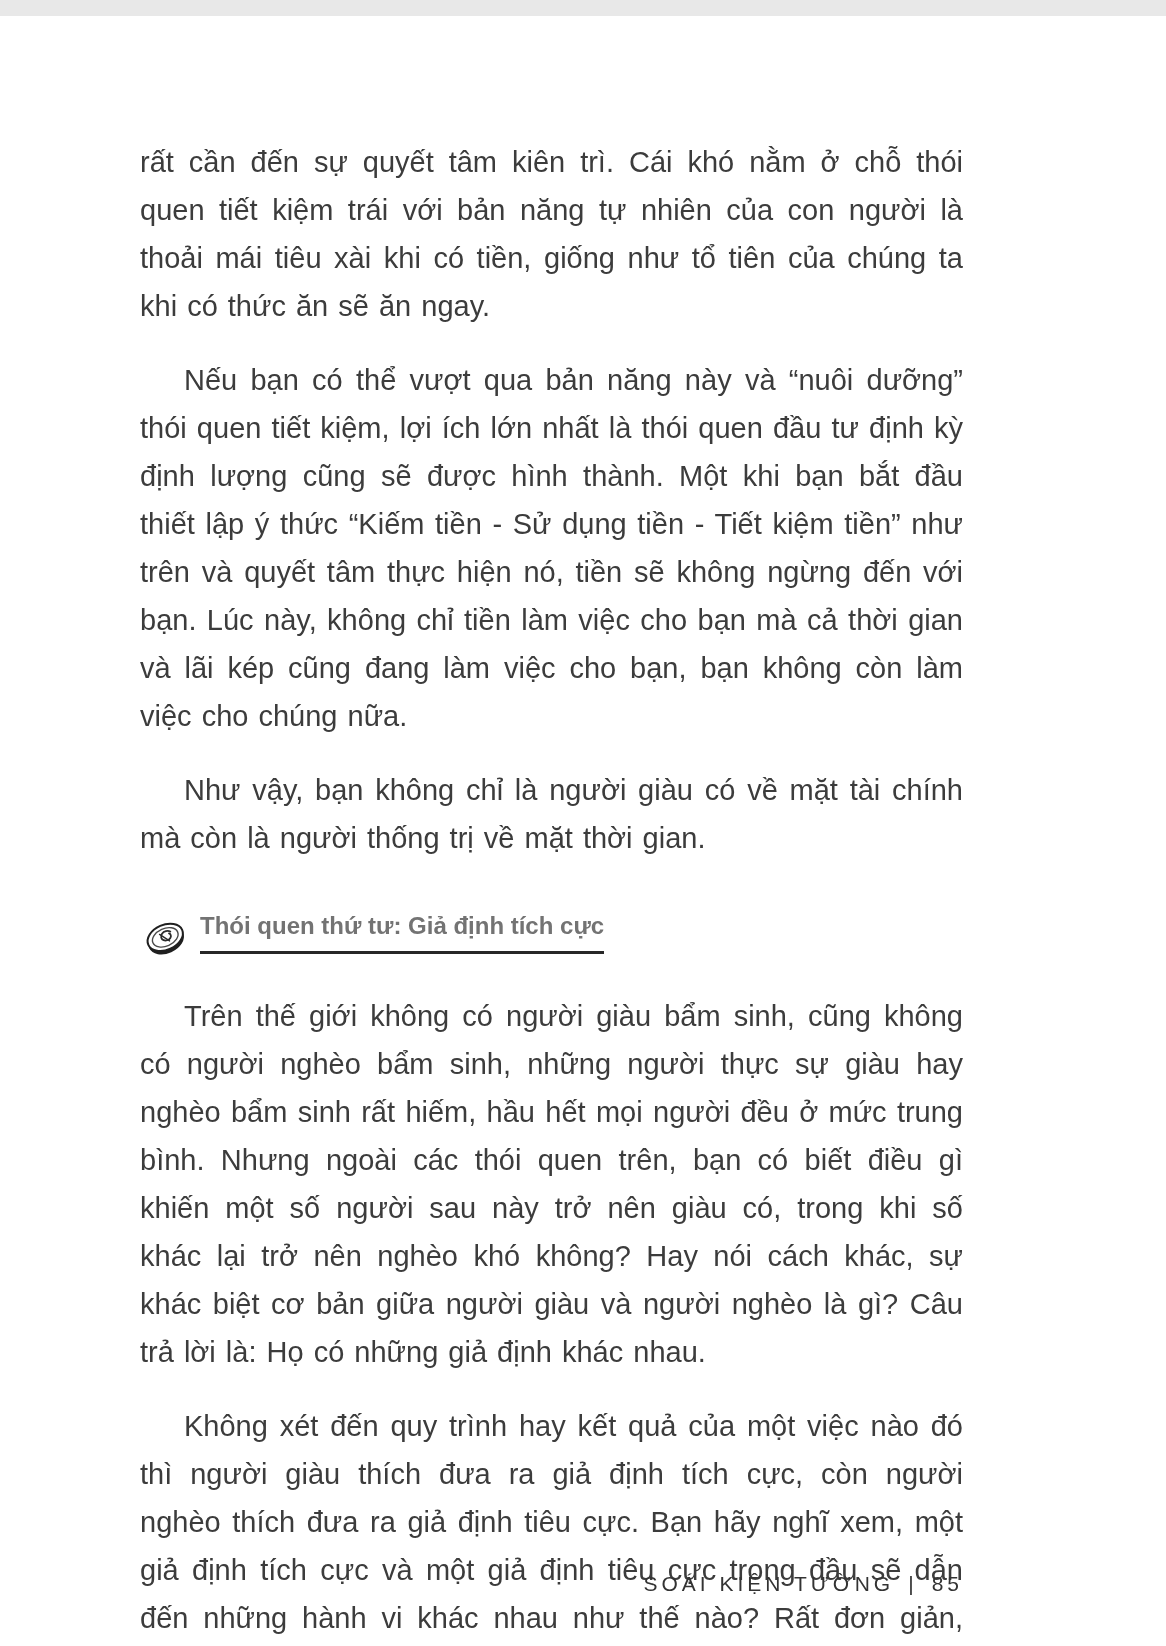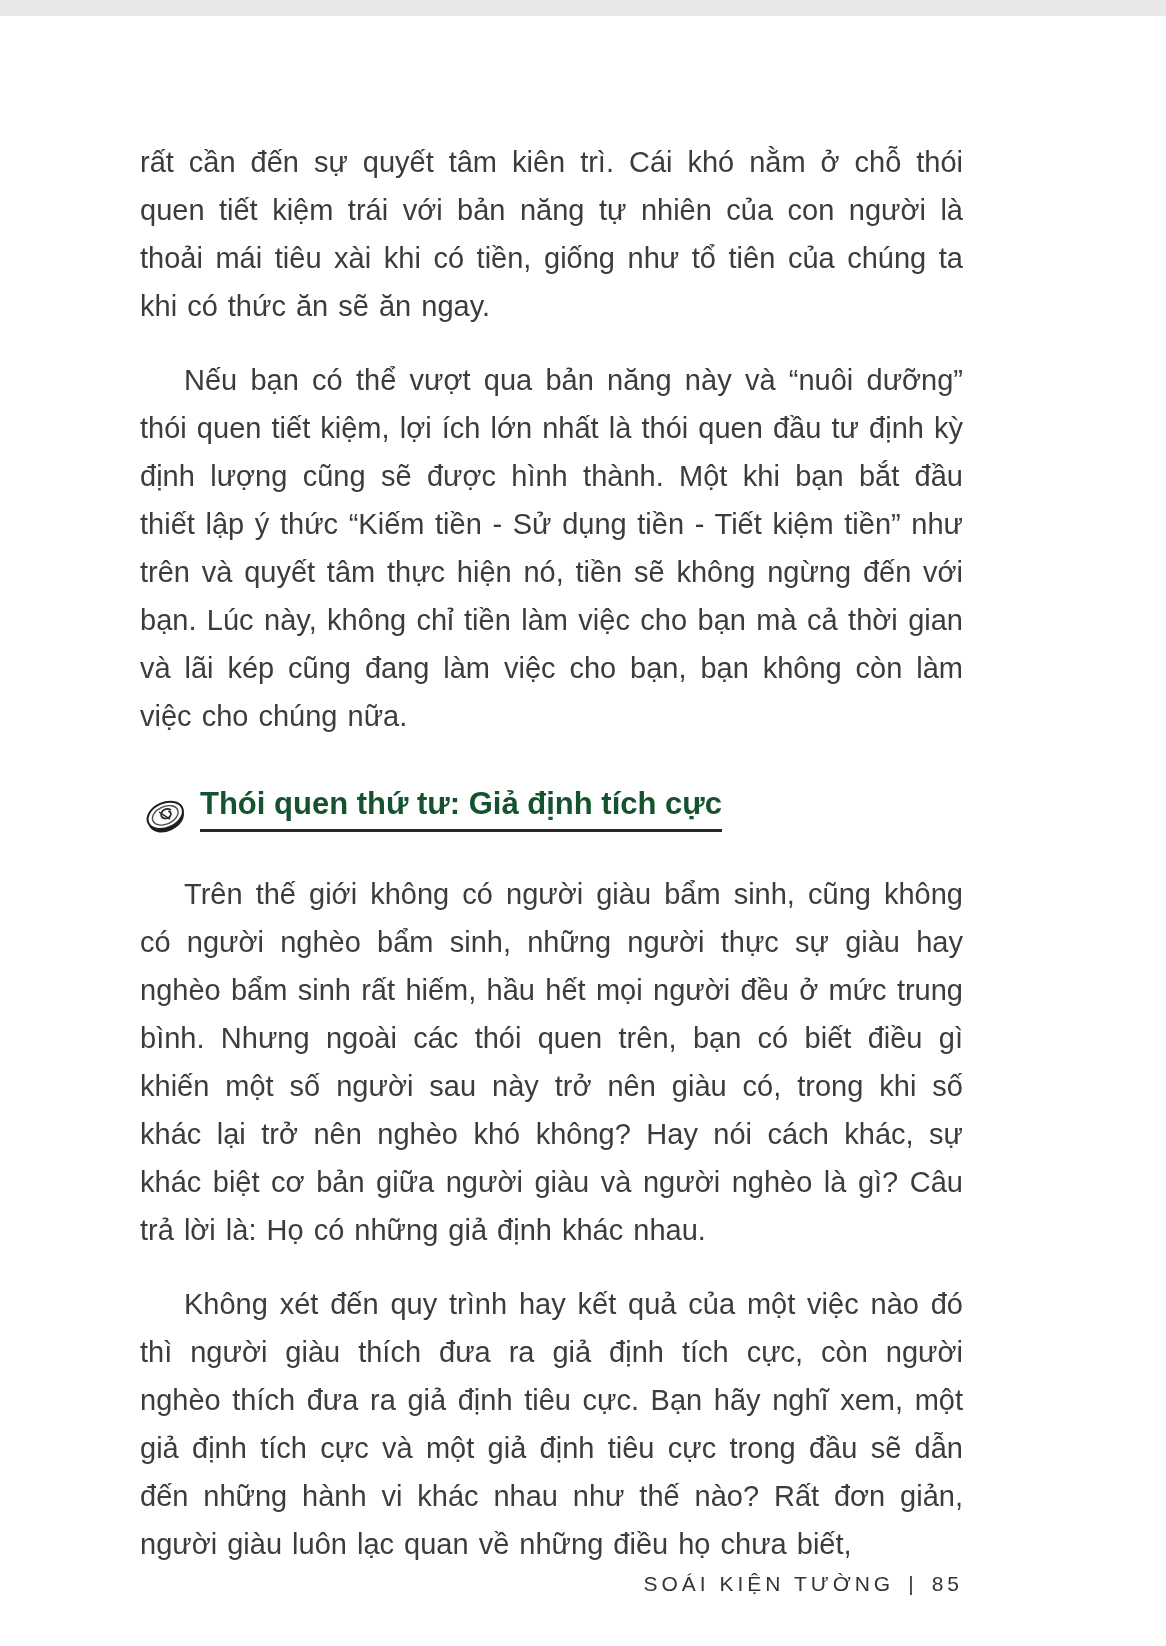--- a/index.html
+++ b/index.html
@@ -35,23 +35,23 @@
     margin: 46px 0 30px 0;
   }
   .heading-icon {
     flex: 0 0 auto;
     width: 50px;
     height: 52px;
     margin-right: 10px;
     margin-top: 2px;
   }
   .heading-text {
-    font-size: 31px;
+    font-size: 24px;
     font-weight: bold;
-    color: #14532d;
+    color: #737373;
     line-height: 36px;
     padding-bottom: 7px;
     border-bottom: 3px solid #272727;
   }
   .footer {
     position: absolute;
     right: 203px;
     top: 1556px;
     font-size: 21px;
     letter-spacing: 4px;
@@ -65,20 +65,21 @@
 <body>
 
 <div class="page">
 
   <div class="text-column">
 
     <p class="body-para no-indent">rất cần đến sự quyết tâm kiên trì. Cái khó nằm ở chỗ thói quen tiết kiệm trái với bản năng tự nhiên của con người là thoải mái tiêu xài khi có tiền, giống như tổ tiên của chúng ta khi có thức ăn sẽ ăn ngay.</p>
 
     <p class="body-para">Nếu bạn có thể vượt qua bản năng này và “nuôi dưỡng” thói quen tiết kiệm, lợi ích lớn nhất là thói quen đầu tư định kỳ định lượng cũng sẽ được hình thành. Một khi bạn bắt đầu thiết lập ý thức “Kiếm tiền - Sử dụng tiền - Tiết kiệm tiền” như trên và quyết tâm thực hiện nó, tiền sẽ không ngừng đến với bạn. Lúc này, không chỉ tiền làm việc cho bạn mà cả thời gian và lãi kép cũng đang làm việc cho bạn, bạn không còn làm việc cho chúng nữa.</p>
 
+    <p class="body-para">Như vậy, bạn không chỉ là người giàu có về mặt tài chính mà còn là người thống trị về mặt thời gian.</p>
 
     <div class="section-heading">
       <span class="heading-icon">
         <svg viewBox="0 0 50 52" width="50" height="52" xmlns="http://www.w3.org/2000/svg">
           <g transform="rotate(-24 25 28)">
             <ellipse cx="25" cy="31" rx="18.5" ry="12.5" fill="#1f1f1f"></ellipse>
             <ellipse cx="25.5" cy="27.5" rx="18.5" ry="12.5" fill="#ffffff" stroke="#1f1f1f" stroke-width="2"></ellipse>
             <ellipse cx="25.5" cy="27.5" rx="13.5" ry="8.8" fill="none" stroke="#4a4a4a" stroke-width="1.4"></ellipse>
             <path d="M30.5 25.5 c1.5 1.2 1.2 3.4 -0.6 4.6 c-2.2 1.5 -5.4 1.1 -7.1 -0.7 c-1.9 -2 -1.3 -5 1.2 -6.5 c2.8 -1.7 6.6 -1 8.5 1.3" fill="none" stroke="#2b2b2b" stroke-width="1.8" stroke-linecap="round"></path>
             <path d="M21.5 22.5 l6.5 10" stroke="#2b2b2b" stroke-width="1.4" stroke-linecap="round"></path>

